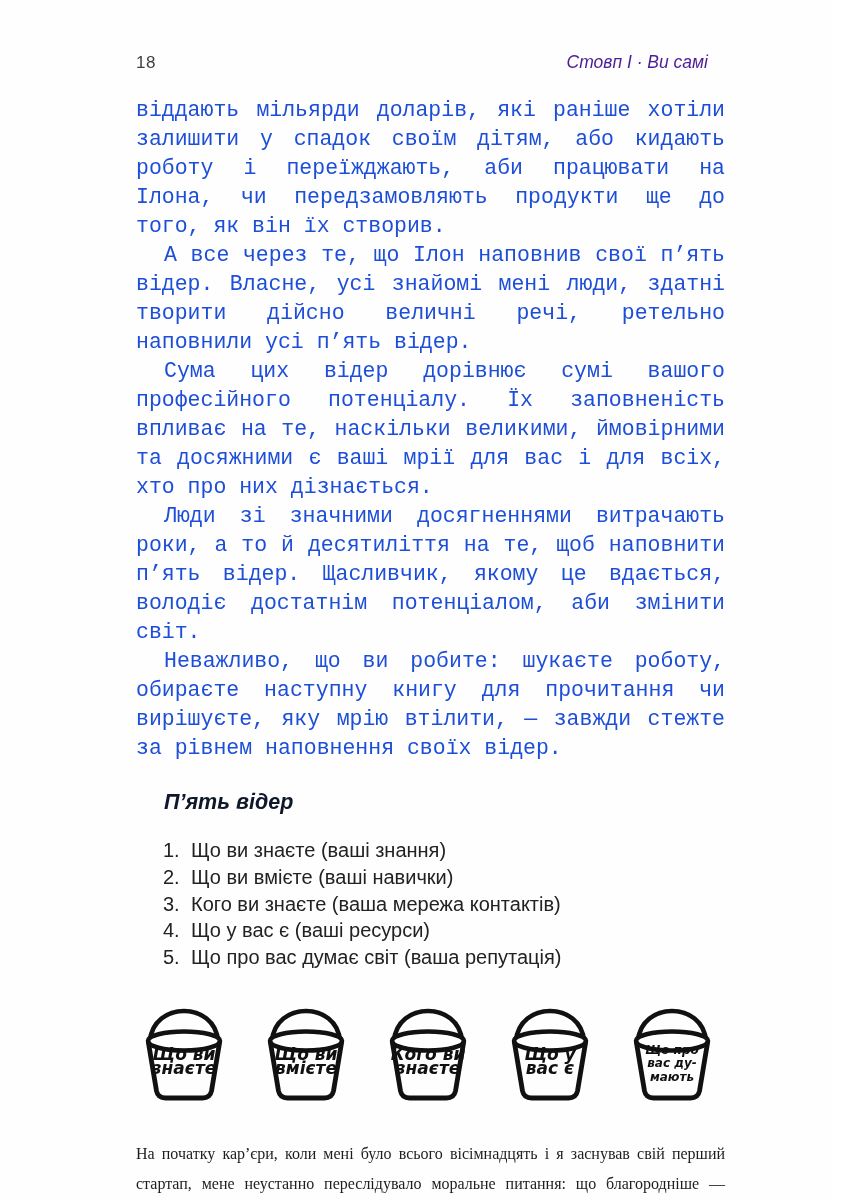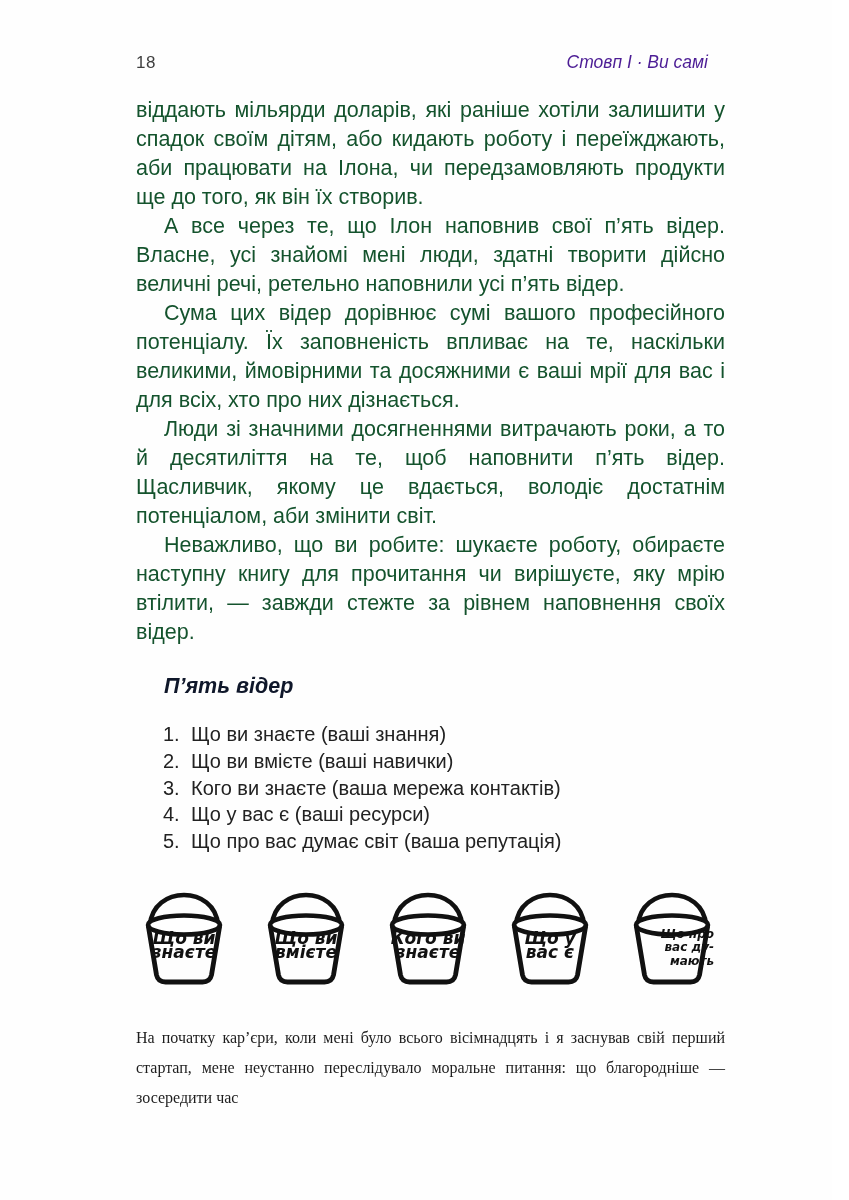--- a/index.html
+++ b/index.html
@@ -35,25 +35,25 @@
     color: #4c1d95;
   }
   
   .body-col {
     position: absolute;
     top: 96px;
     left: 136px;
     width: 589px;
   }
   .par {
-    font-family: Liberation Sans, sans-serif;
+    font-family: Liberation Mono, monospace;
     font-size: 21.5px;
     line-height: 29px;
     text-align: justify;
-    color: #14532d;
+    color: #1d4ed8;
   }
   .par.indent { text-indent: 28px; }
   .section-heading {
     margin-top: 27px;
     padding-left: 28px;
     font-family: "Liberation Sans", "DejaVu Sans", sans-serif;
     font-weight: bold;
     font-style: italic;
     font-size: 21.5px;
     color: #0f172a;
@@ -95,21 +95,21 @@
     top: 50px;
     text-align: center;
     white-space: pre-line;
     font-family: "DejaVu Sans", sans-serif;
     font-style: italic;
     font-weight: bold;
     font-size: 17px;
     line-height: 14.5px;
     color: #111111;
   }
-  .bucket.small-label .bucket-label { top: 47px; font-size: 12px; line-height: 13.5px; text-align: right; }
+  .bucket.small-label .bucket-label { top: 47px; font-size: 12px; line-height: 13.5px; }
   .closing {
     margin-top: 36px;
     font-family: "Liberation Serif", "DejaVu Serif", serif;
     font-size: 16px;
     line-height: 30px;
     text-align: justify;
     color: #1d1d1d;
   }
 </style>
 </head>

